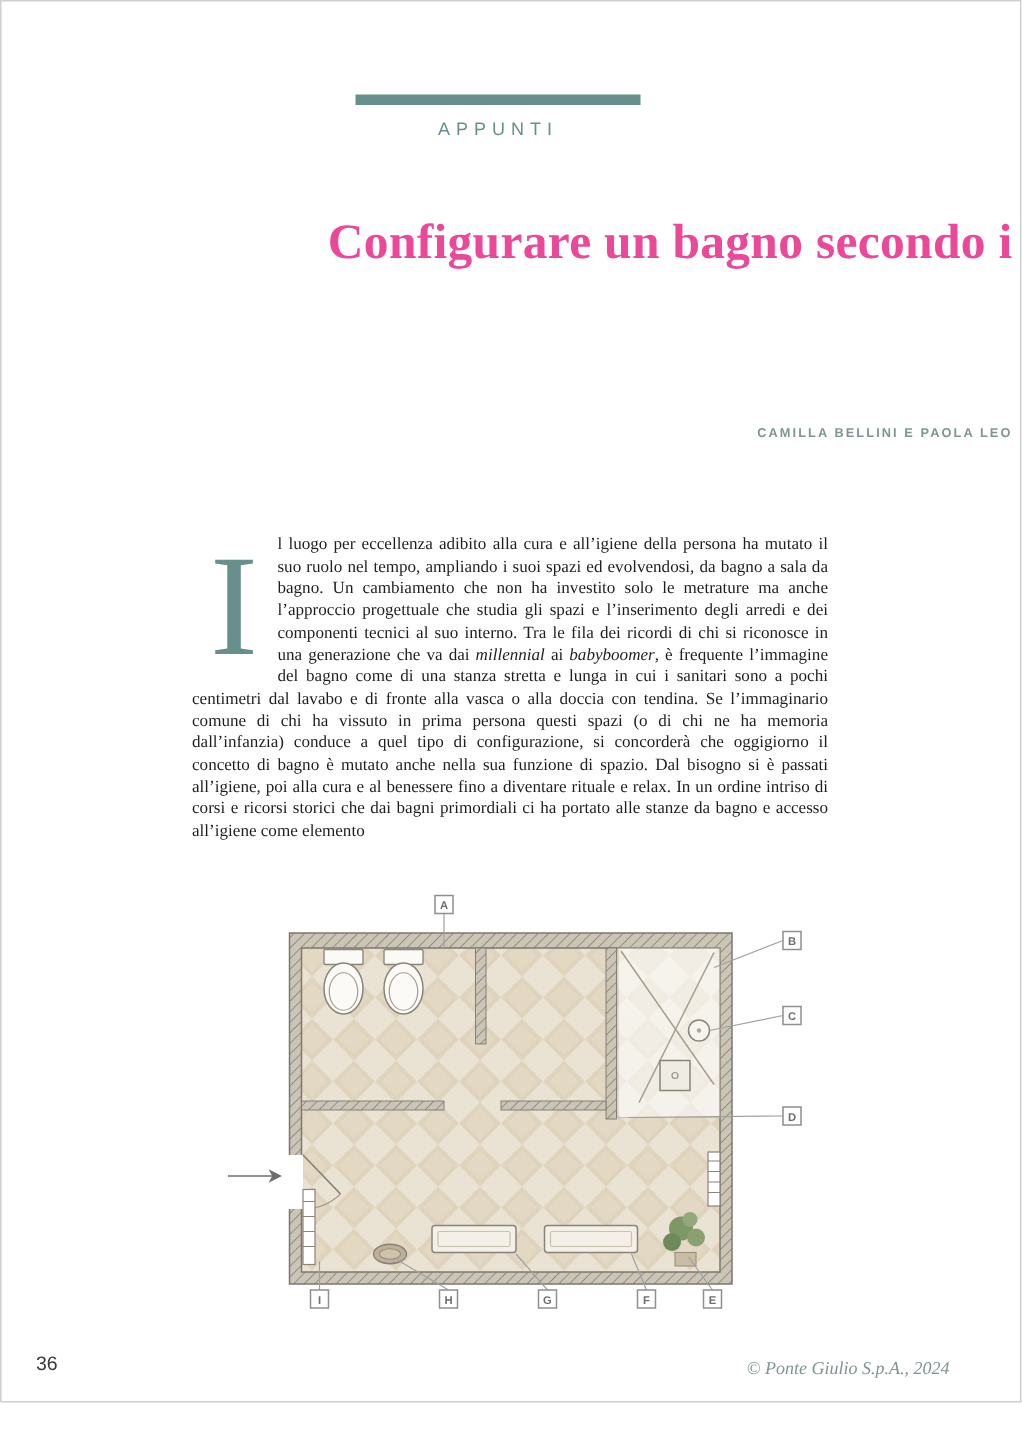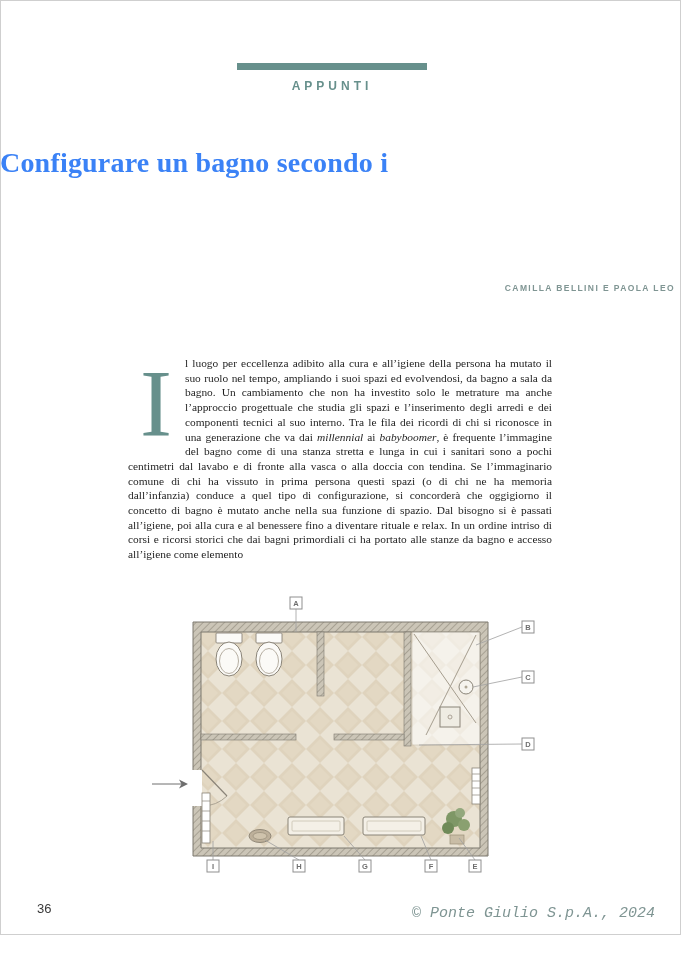--- a/index.html
+++ b/index.html
@@ -9,27 +9,27 @@
     font-family:"Liberation Serif", serif; color:#222;
   }
   .frame {
     position:absolute; left:0; top:0; width:681px; height:935px;
     border:1px solid #cfcfcf; pointer-events:none;
   }
   
   .kicker-wrap { position:absolute; top:63px; left:237px; width:190px; text-align:center; }
   .kicker-bar { width:190px; height:7px; background:#67908c; }
   .kicker-text {
-    margin-top:9px; font-family:"Liberation Sans", sans-serif; font-weight:bold;
+    margin-top:9px; font-family:"Liberation Sans", sans-serif; font-weight:normal;
     font-size:12px; letter-spacing:4px; color:#67908c;
   }
   .title {
-    position:absolute; top:146px; left:0; width:675px; text-align:left;
-    font-family:"Liberation Serif", serif; font-weight:bold; font-size:28px;
-    line-height:33px; color:#3b82f6; letter-spacing:0.2px;
+    position:absolute; top:146px; left:0; width:675px; text-align:right;
+    font-family:"Liberation Serif", serif; font-weight:bold; font-size:33px;
+    line-height:33px; color:#ec4899; letter-spacing:0.2px;
   }
   .byline {
     position:absolute; top:283px; left:0; width:675px; text-align:right;
     font-family:"Liberation Sans", sans-serif; font-size:8.5px; letter-spacing:1.4px;
     color:#7f9593; font-weight:bold;
   }
   
   .body-text {
     position:absolute; top:356px; left:128px; width:424px;
     font-size:11.4px; line-height:14.7px; text-align:justify; color:#1e1e1e;
@@ -41,27 +41,27 @@
   }
   .body-text em { }
   
   .plan { position:absolute; top:595px; left:138px; width:410px; height:295px; }
   .plan svg { display:block; }
   .plan-label-text {
     font-family:"Liberation Sans", sans-serif; font-size:7.5px; fill:#6e6e6e; font-weight:bold;
   }
   
   .page-number {
-    position:absolute; top:901px; left:37px;
+    position:absolute; top:901px; left:24px;
     font-family:"Liberation Sans", sans-serif; font-size:13px; color:#3a3a3a;
   }
   .copyright {
-    position:absolute; top:905px; right:26px;
-    font-family:Liberation Mono, monospace; font-style:italic;
-    font-size:15px; color:#7f9593;
+    position:absolute; top:905px; right:48px;
+    font-family:Liberation Serif, serif; font-style:italic;
+    font-size:12px; color:#7f9593;
   }
 </style>
 </head>
 <body>
 
 <div class="frame"></div>
 
 <div class="kicker-wrap">
   <div class="kicker-bar"></div>
   <div class="kicker-text">APPUNTI</div>

